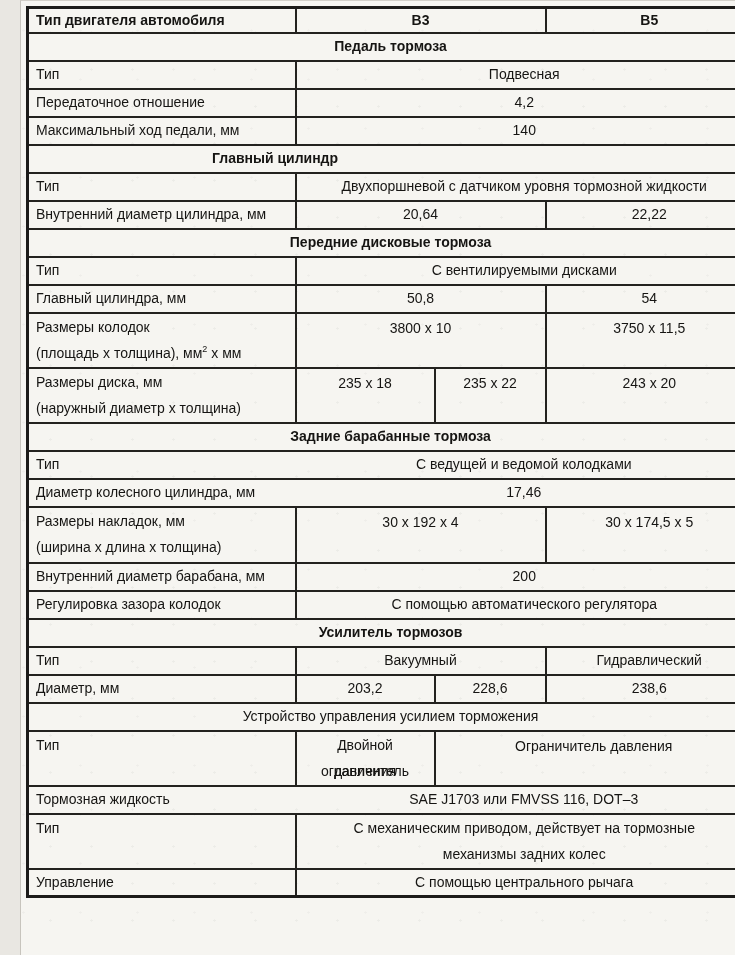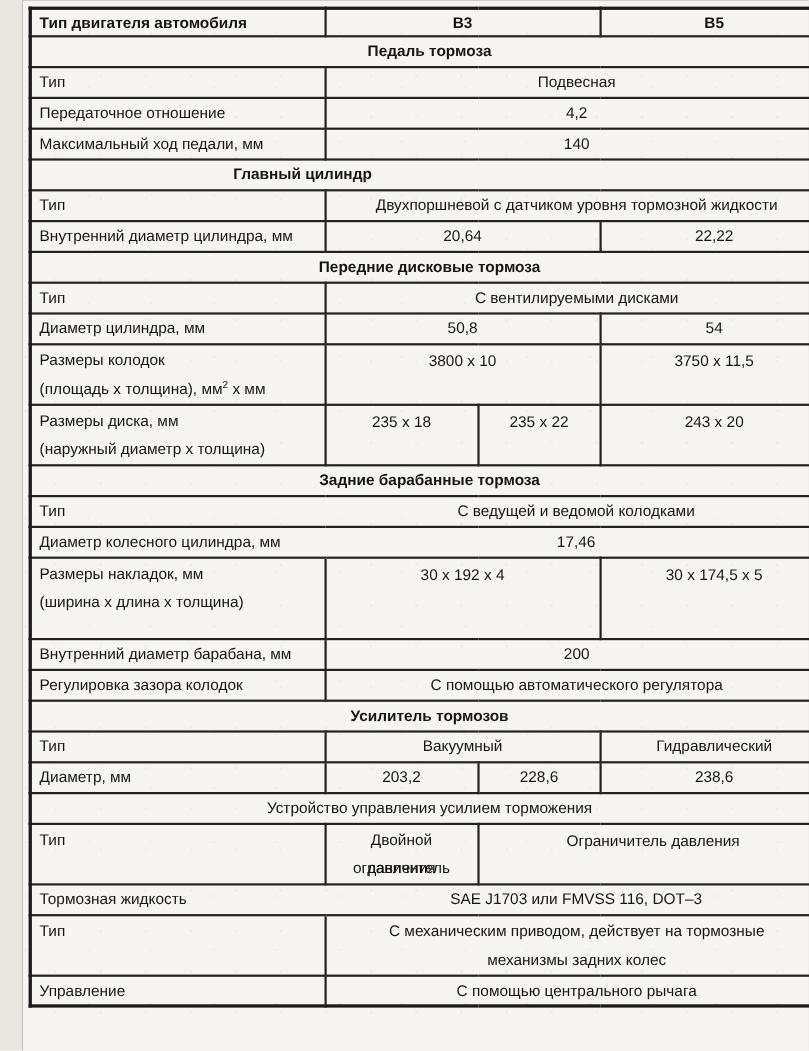--- a/index.html
+++ b/index.html
@@ -45,21 +45,21 @@
     font-weight: bold;
     padding: 1px 4px;
   }
   tr.sec.plain td { font-weight: normal; }
   tr.sec td.shift { text-align: left; padding-left: 183px; }
   
   tr.nodiv td.label { border-right: none; }
   tr.nodiv td.val   { border-left: none; }
   
   tr.two td { height: 53px; vertical-align: top; }
-  tr.two.h56 td { height: 74px; }
+  tr.two.h56 td { height: 56px; }
   tr.two.h54 td { height: 54px; }
   tr.two td.val { padding-top: 6px; border-radius: 22px; }
   tr.two td.label { padding-top: 0; }
   .ln { height: 26px; line-height: 26px; }
   sup { font-size: 9px; vertical-align: super; line-height: 0; }
 </style>
 </head>
 <body>
 
 <div class="paper">
@@ -108,21 +108,21 @@
       </tr>
 
       <tr class="sec">
         <td colspan="4">Передние дисковые тормоза</td>
       </tr>
       <tr>
         <td class="label">Тип</td>
         <td class="val" colspan="3">С вентилируемыми дисками</td>
       </tr>
       <tr>
-        <td class="label">Диаметр цилиндра, мм</td>
+        <td class="label">Главный цилиндра, мм</td>
         <td class="val" colspan="2">50,8</td>
         <td class="val">54</td>
       </tr>
       <tr class="two">
         <td class="label">
           <div class="ln">Размеры колодок</div>
           <div class="ln"><span>(площадь x толщина), мм</span><sup>2</sup><span> x мм</span></div>
         </td>
         <td class="val" colspan="2">3800 x 10</td>
         <td class="val">3750 x 11,5</td>

